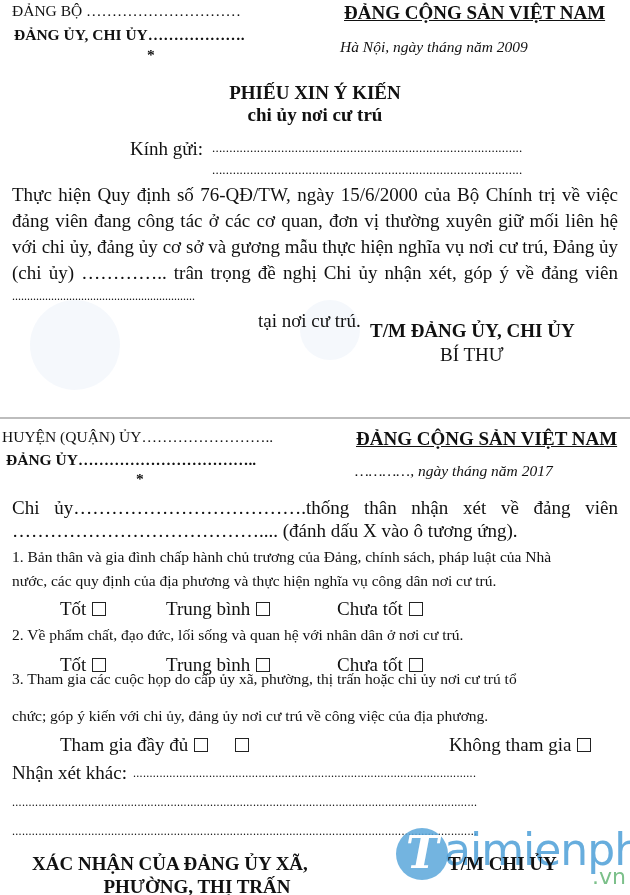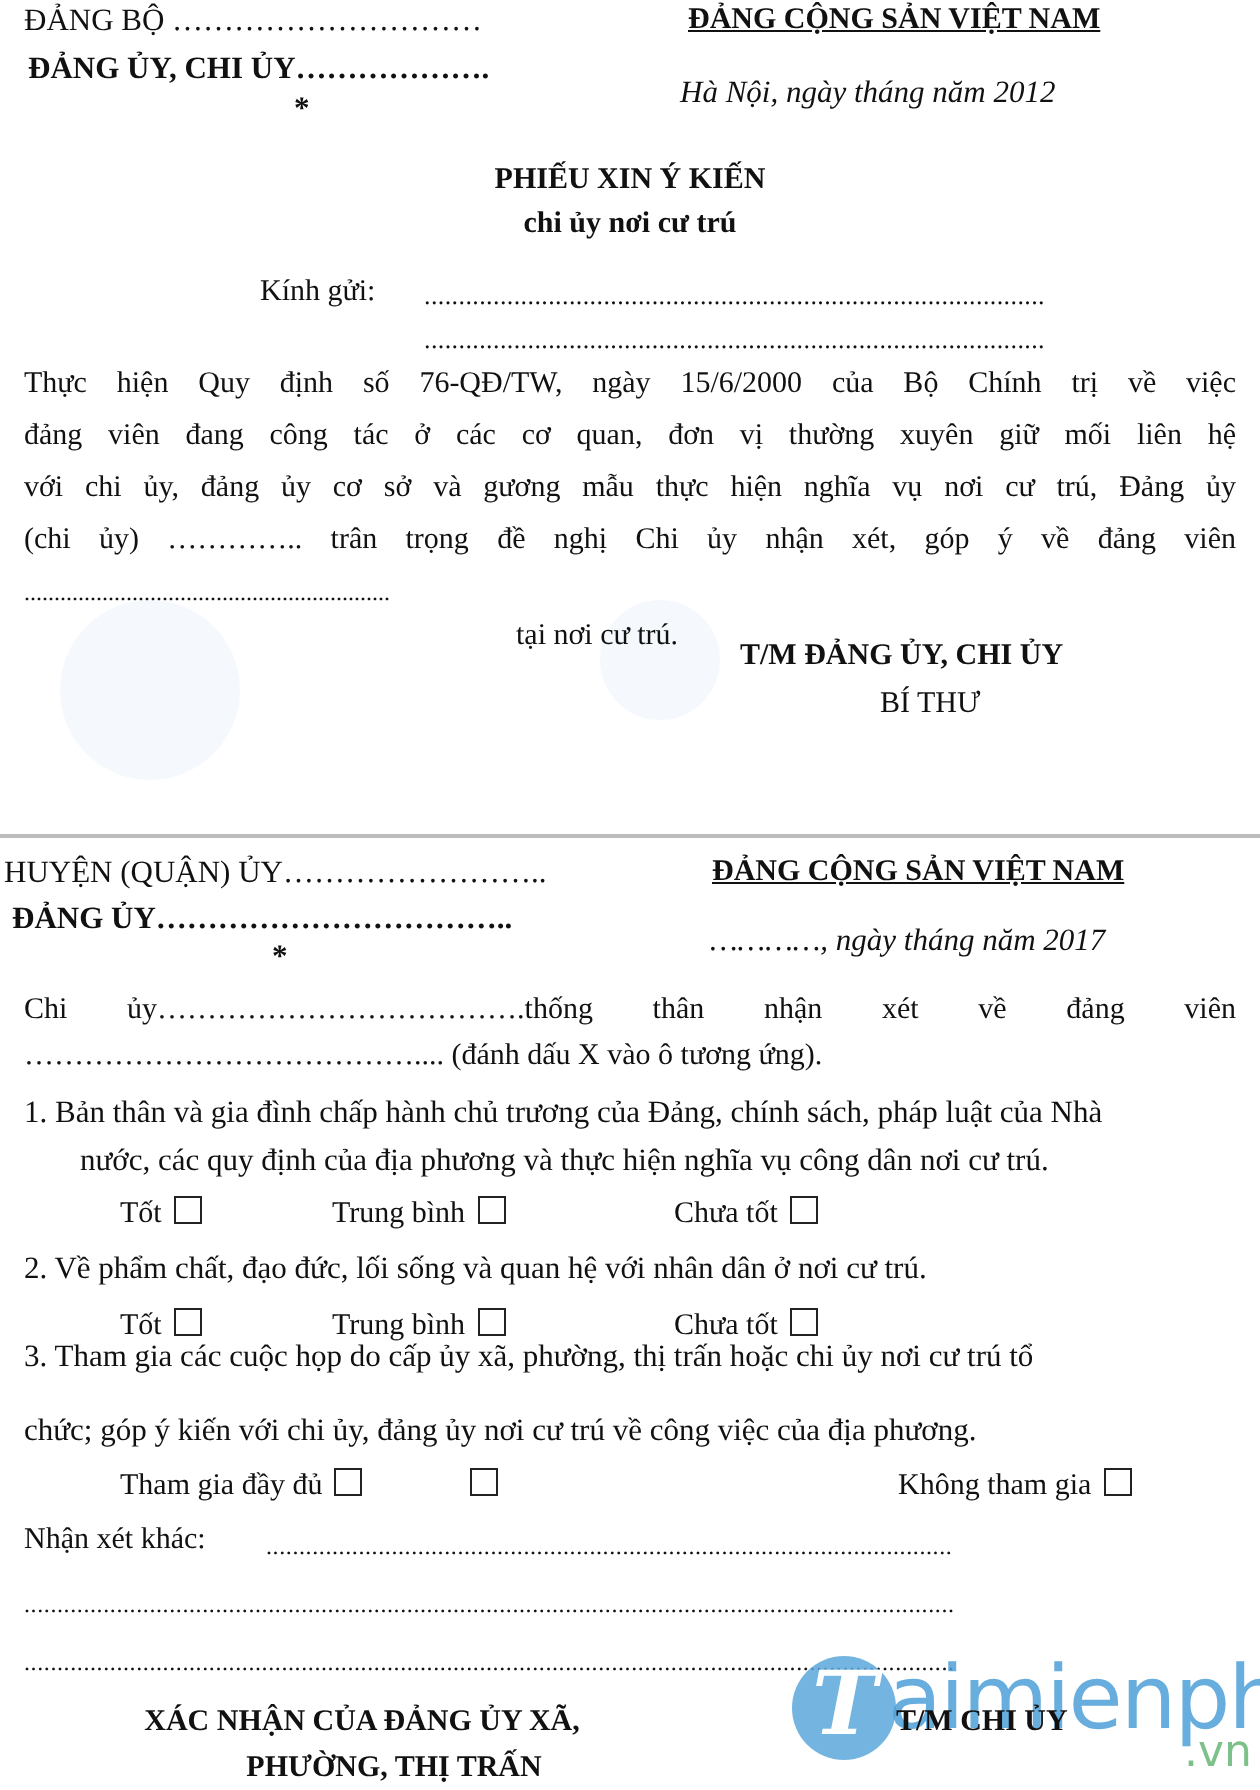--- a/index.html
+++ b/index.html
@@ -5,21 +5,21 @@
   html, body { margin: 0; padding: 0; }
   body {
     width: 630px; height: 895px; overflow: hidden; position: relative;
     background: #ffffff; color: #111;
     font-family: "Liberation Serif", "DejaVu Serif", serif;
   }
   .abs { position: absolute; white-space: nowrap; }
   .b { font-weight: bold; }
   .i { font-style: italic; }
   .u { text-decoration: underline; }
-  .fs16 { font-size: 15px; }
+  .fs16 { font-size: 19px; }
   .fs15 { font-size: 15.5px; }
   .just { text-align: justify; text-align-last: justify; white-space: normal; }
   .box {
     display: inline-block; width: 12px; height: 12px; border: 1px solid #222;
     vertical-align: -1px; margin-left: 6px; background: #fff;
   }
   .divider {
     position: absolute; left: 0; top: 417px; width: 630px; height: 2px;
     background: #bdbdbd;
   }
@@ -52,21 +52,21 @@
 
 <div class="wm-t" style="left:30px;top:300px;width:90px;height:90px;"></div>
 <div class="wm-t" style="left:300px;top:300px;width:60px;height:60px;"></div>
 
 <div>
   <div class="abs fs15" style="left:12px;top:2px;">ĐẢNG BỘ …………………………</div>
   <div class="abs fs15 b" style="left:14px;top:26px;text-align:center;">ĐẢNG ỦY, CHI ỦY……………….</div>
   <div class="abs fs15 b" style="left:147px;top:46px;">*</div>
 
   <div class="abs fs16 b u" style="left:344px;top:2px;">ĐẢNG CỘNG SẢN VIỆT NAM</div>
-  <div class="abs fs15 i" style="left:340px;top:38px;">Hà Nội, ngày      tháng    năm 2012</div>
+  <div class="abs fs15 i" style="left:340px;top:38px;">Hà Nội, ngày      tháng    năm 2009</div>
 
   <div class="abs fs16 b" style="left:0;width:630px;top:82px;text-align:center;">PHIẾU XIN Ý KIẾN</div>
   <div class="abs fs16 b" style="left:0;width:630px;top:104px;text-align:center;">chi ủy nơi cư trú</div>
 
   <div class="abs fs16" style="left:130px;top:138px;">Kính gửi:</div>
   <div class="abs" style="left:212px;top:140px;font-size:13px;letter-spacing:0.2px;">..........................................................................................</div>
   <div class="abs" style="left:212px;top:162px;font-size:13px;letter-spacing:0.2px;">..........................................................................................</div>
 
   <div class="abs fs16 just" style="left:12px;width:606px;top:184px;">Thực hiện Quy định số 76-QĐ/TW, ngày 15/6/2000 của Bộ Chính trị về việc</div>
   <div class="abs fs16 just" style="left:12px;width:606px;top:210px;">đảng viên đang công tác ở các cơ quan, đơn vị thường xuyên giữ mối liên hệ</div>
@@ -86,21 +86,21 @@
   <div class="abs fs15 b" style="left:6px;top:451px;">ĐẢNG ỦY……………………………..</div>
   <div class="abs fs15 b" style="left:136px;top:470px;">*</div>
 
   <div class="abs fs16 b u" style="left:356px;top:428px;">ĐẢNG CỘNG SẢN VIỆT NAM</div>
   <div class="abs fs15 i" style="left:355px;top:462px;">…………, ngày    tháng    năm 2017</div>
 
   <div class="abs fs16 just" style="left:12px;width:606px;top:497px;">Chi ủy……………………………….thống thân nhận xét về đảng viên</div>
   <div class="abs fs16" style="left:12px;top:520px;">………………………………….... (đánh dấu X vào ô tương ứng).</div>
 
   <div class="abs fs15" style="left:12px;top:548px;">1. Bản thân và gia đình chấp hành chủ trương của Đảng, chính sách, pháp luật của Nhà</div>
-  <div class="abs fs15" style="left:12px;top:572px;margin-left:28px;">nước, các quy định của địa phương và thực hiện nghĩa vụ công dân nơi cư trú.</div>
+  <div class="abs fs15" style="left:12px;top:572px;">nước, các quy định của địa phương và thực hiện nghĩa vụ công dân nơi cư trú.</div>
   <div class="abs fs16" style="left:60px;top:598px;"><span>Tốt</span><span class="box"></span></div>
   <div class="abs fs16" style="left:166px;top:598px;"><span>Trung bình</span><span class="box"></span></div>
   <div class="abs fs16" style="left:337px;top:598px;"><span>Chưa tốt</span><span class="box"></span></div>
 
   <div class="abs fs15" style="left:12px;top:626px;">2. Về phẩm chất, đạo đức, lối sống và quan hệ với nhân dân ở nơi cư trú.</div>
   <div class="abs fs16" style="left:60px;top:654px;"><span>Tốt</span><span class="box"></span></div>
   <div class="abs fs16" style="left:166px;top:654px;"><span>Trung bình</span><span class="box"></span></div>
   <div class="abs fs16" style="left:337px;top:654px;"><span>Chưa tốt</span><span class="box"></span></div>
 
   <div class="abs fs15" style="left:12px;top:670px;">3. Tham gia các cuộc họp do cấp ủy xã, phường, thị trấn hoặc chi ủy nơi cư trú tổ</div>
@@ -114,16 +114,16 @@
   <div class="abs" style="left:12px;top:795px;font-size:12px;letter-spacing:0.3px;">.............................................................................................................................................</div>
   <div class="abs" style="left:12px;top:824px;font-size:12px;letter-spacing:0.3px;">.............................................................................................................................................</div>
 
   <div class="wm-logo">
     <div class="tcirc"></div>
     <div class="tletter">T</div>
     <div class="word">aimienphi</div>
     <div class="vn">.vn</div>
   </div>
 
-  <div class="abs fs16 b" style="left:0;width:330px;top:853px;text-align:center;padding-left:16px;">XÁC NHẬN CỦA ĐẢNG ỦY XÃ,</div>
+  <div class="abs fs16 b" style="left:16px;width:330px;top:853px;text-align:left;padding-left:16px;">XÁC NHẬN CỦA ĐẢNG ỦY XÃ,</div>
   <div class="abs fs16 b" style="left:0;width:330px;top:876px;text-align:center;padding-left:32px;">PHƯỜNG, THỊ TRẤN</div>
   <div class="abs fs16 b" style="left:448px;top:853px;">T/M CHI ỦY</div>
 </div>
 
 </body></html>

